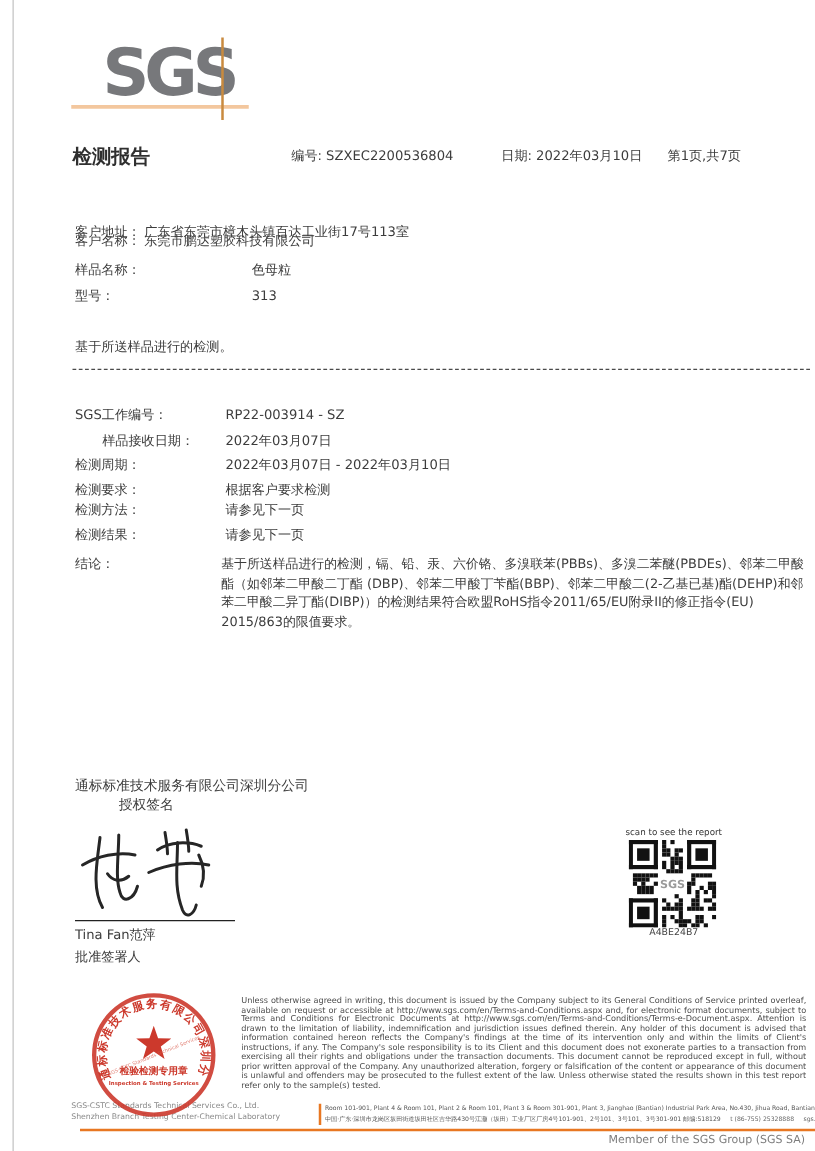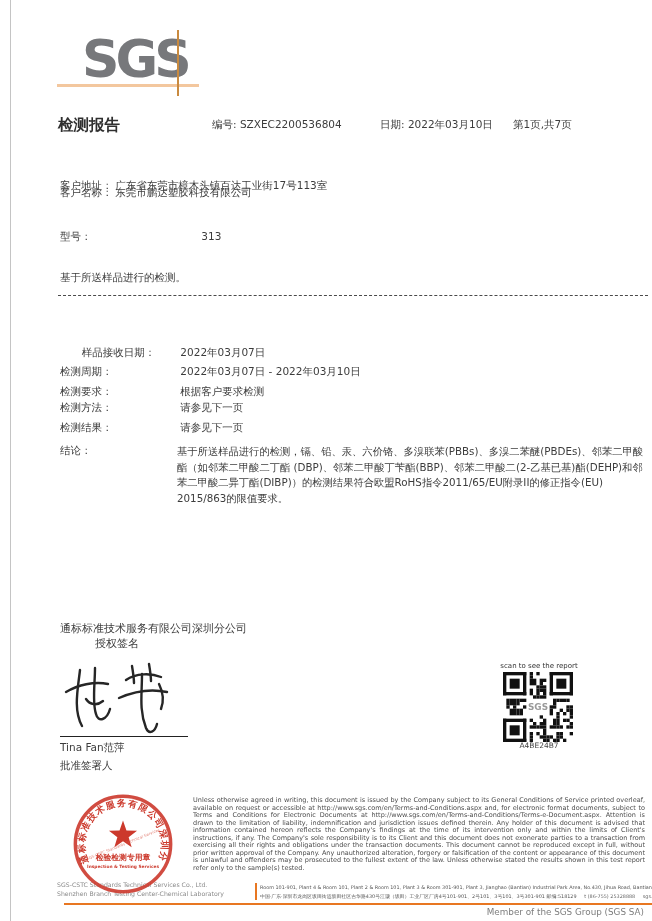--- a/index.html
+++ b/index.html
@@ -1,19 +1,19 @@
 <!DOCTYPE html>
 <html><head>
 <meta charset="utf-8">
 <style>
   html,body{margin:0;padding:0;background:#fff;}
   .page{position:relative;width:652px;height:921px;background:#ffffff;overflow:hidden;
         font-family:"DejaVu Sans","Liberation Sans",sans-serif;color:#3c3c3c;}
   .edge-line{position:absolute;left:10px;top:0;width:1px;height:921px;background:#c4c4c4;}
-  .abs{position:absolute;}
+  .abs{position:absolute;margin-left:21px;}
   
   .logo-text{position:absolute;left:82px;top:33px;font-size:52px;font-weight:bold;
              color:#77787b;letter-spacing:-4px;line-height:1;}
   .logo-hline{position:absolute;left:57px;top:84px;width:142px;height:3px;background:#f3c79e;}
   .logo-vline{position:absolute;left:177px;top:30px;width:2px;height:66px;background:#c98a3f;}
   .title-row{position:absolute;left:0;top:118px;width:652px;height:20px;font-size:10.5px;}
   .doc-title{position:absolute;left:58px;top:-3px;font-size:15.5px;font-weight:bold;color:#2f2f2f;}
   
   .row{position:absolute;left:60px;font-size:10.5px;white-space:nowrap;}
   .row .lbl{display:inline-block;}
@@ -76,28 +76,36 @@
 
   <div class="row client" style="top:156px;margin-top:30px;">
     <span class="lbl">客户名称：</span>
     <span>东莞市鹏达塑胶科技有限公司</span>
   </div>
   <div class="row client" style="top:179px;">
     <span class="lbl">客户地址：</span>
     <span>广东省东莞市樟木头镇百达工业街17号113室</span>
   </div>
 
+  <div class="row sample" style="top:209px;">
+    <span class="lbl">样品名称：</span>
+    <span>色母粒</span>
+  </div>
   <div class="row sample" style="top:230px;">
     <span class="lbl">型号：</span>
     <span>313</span>
   </div>
   <div class="row" style="top:271px;">基于所送样品进行的检测。</div>
 
   <div class="dashes"></div>
 
+  <div class="row job" style="top:325px;">
+    <span class="lbl">SGS工作编号：</span>
+    <span>RP22-003914 - SZ</span>
+  </div>
   <div class="row job" style="top:346px;text-align:center;">
     <span class="lbl">样品接收日期：</span>
     <span>2022年03月07日</span>
   </div>
   <div class="row job" style="top:365px;">
     <span class="lbl">检测周期：</span>
     <span>2022年03月07日 - 2022年03月10日</span>
   </div>
   <div class="row job" style="top:385px;">
     <span class="lbl">检测要求：</span>

